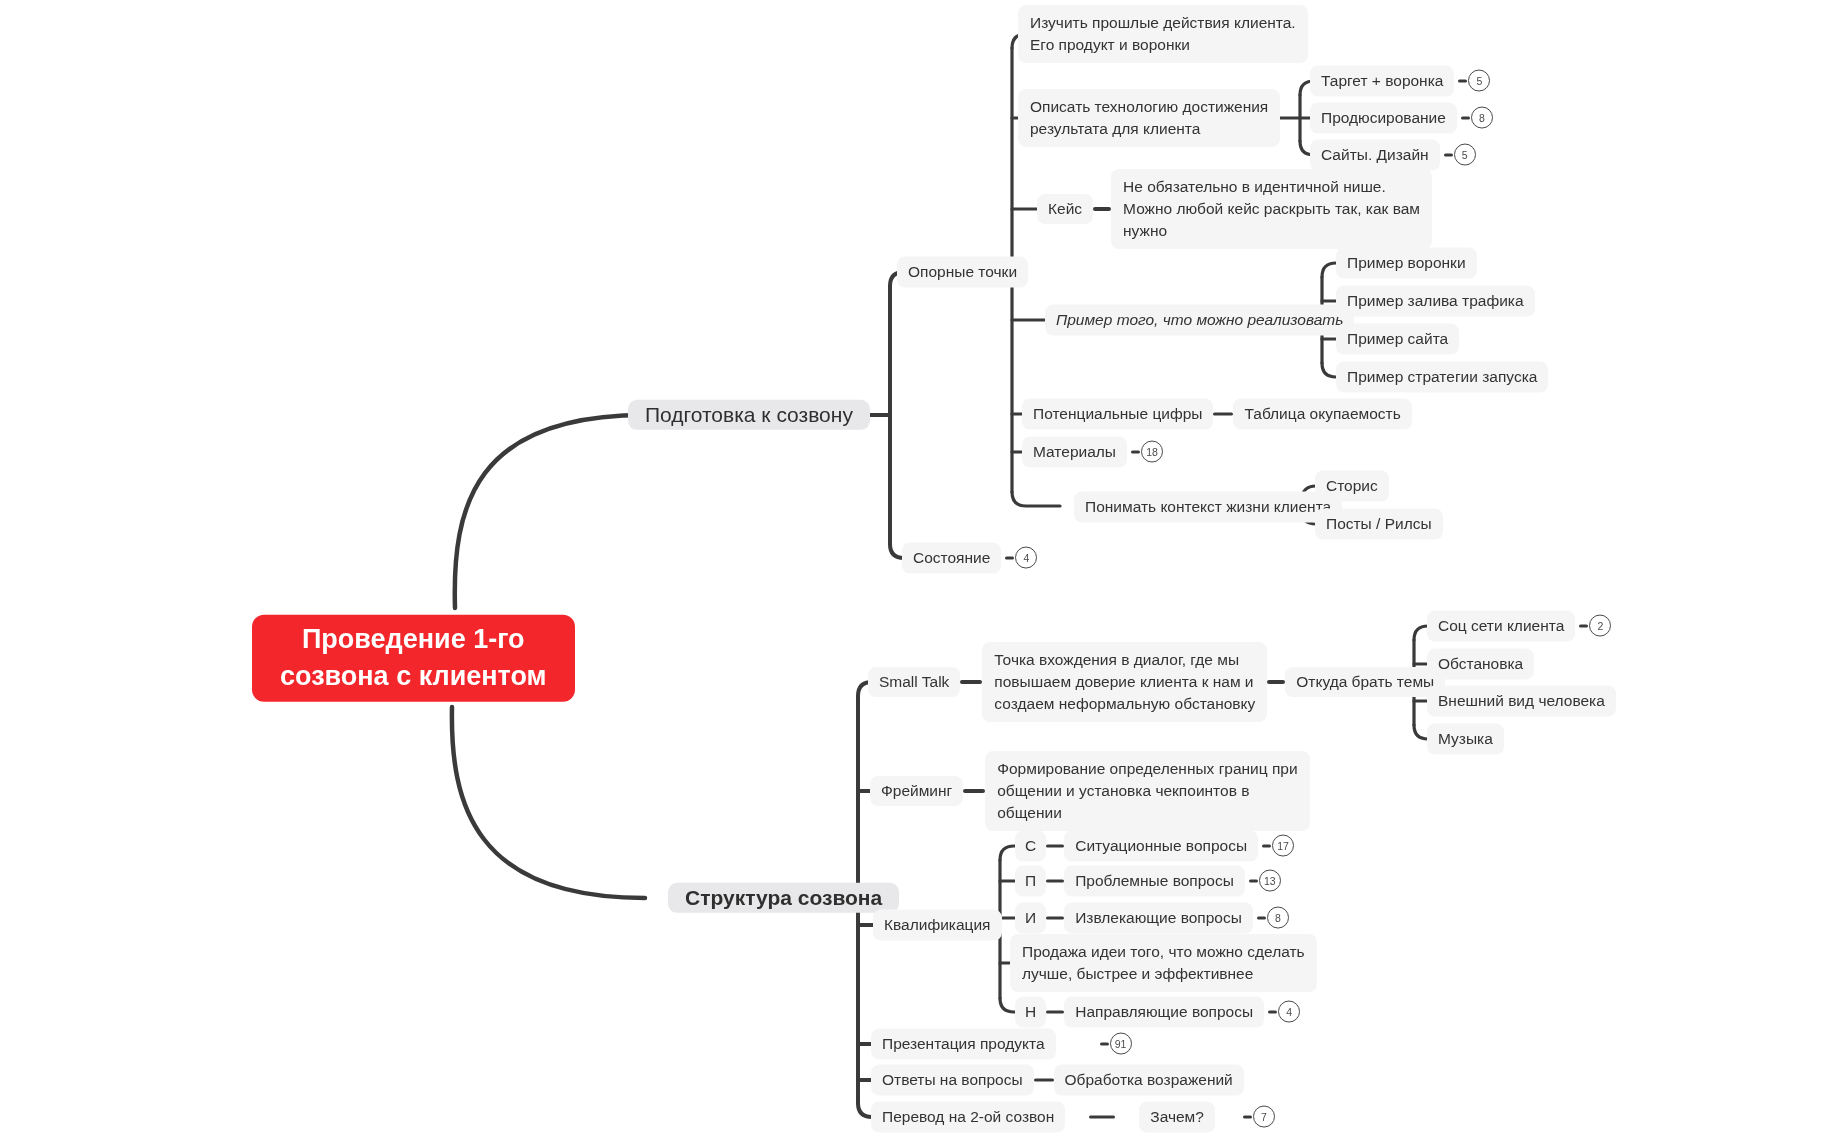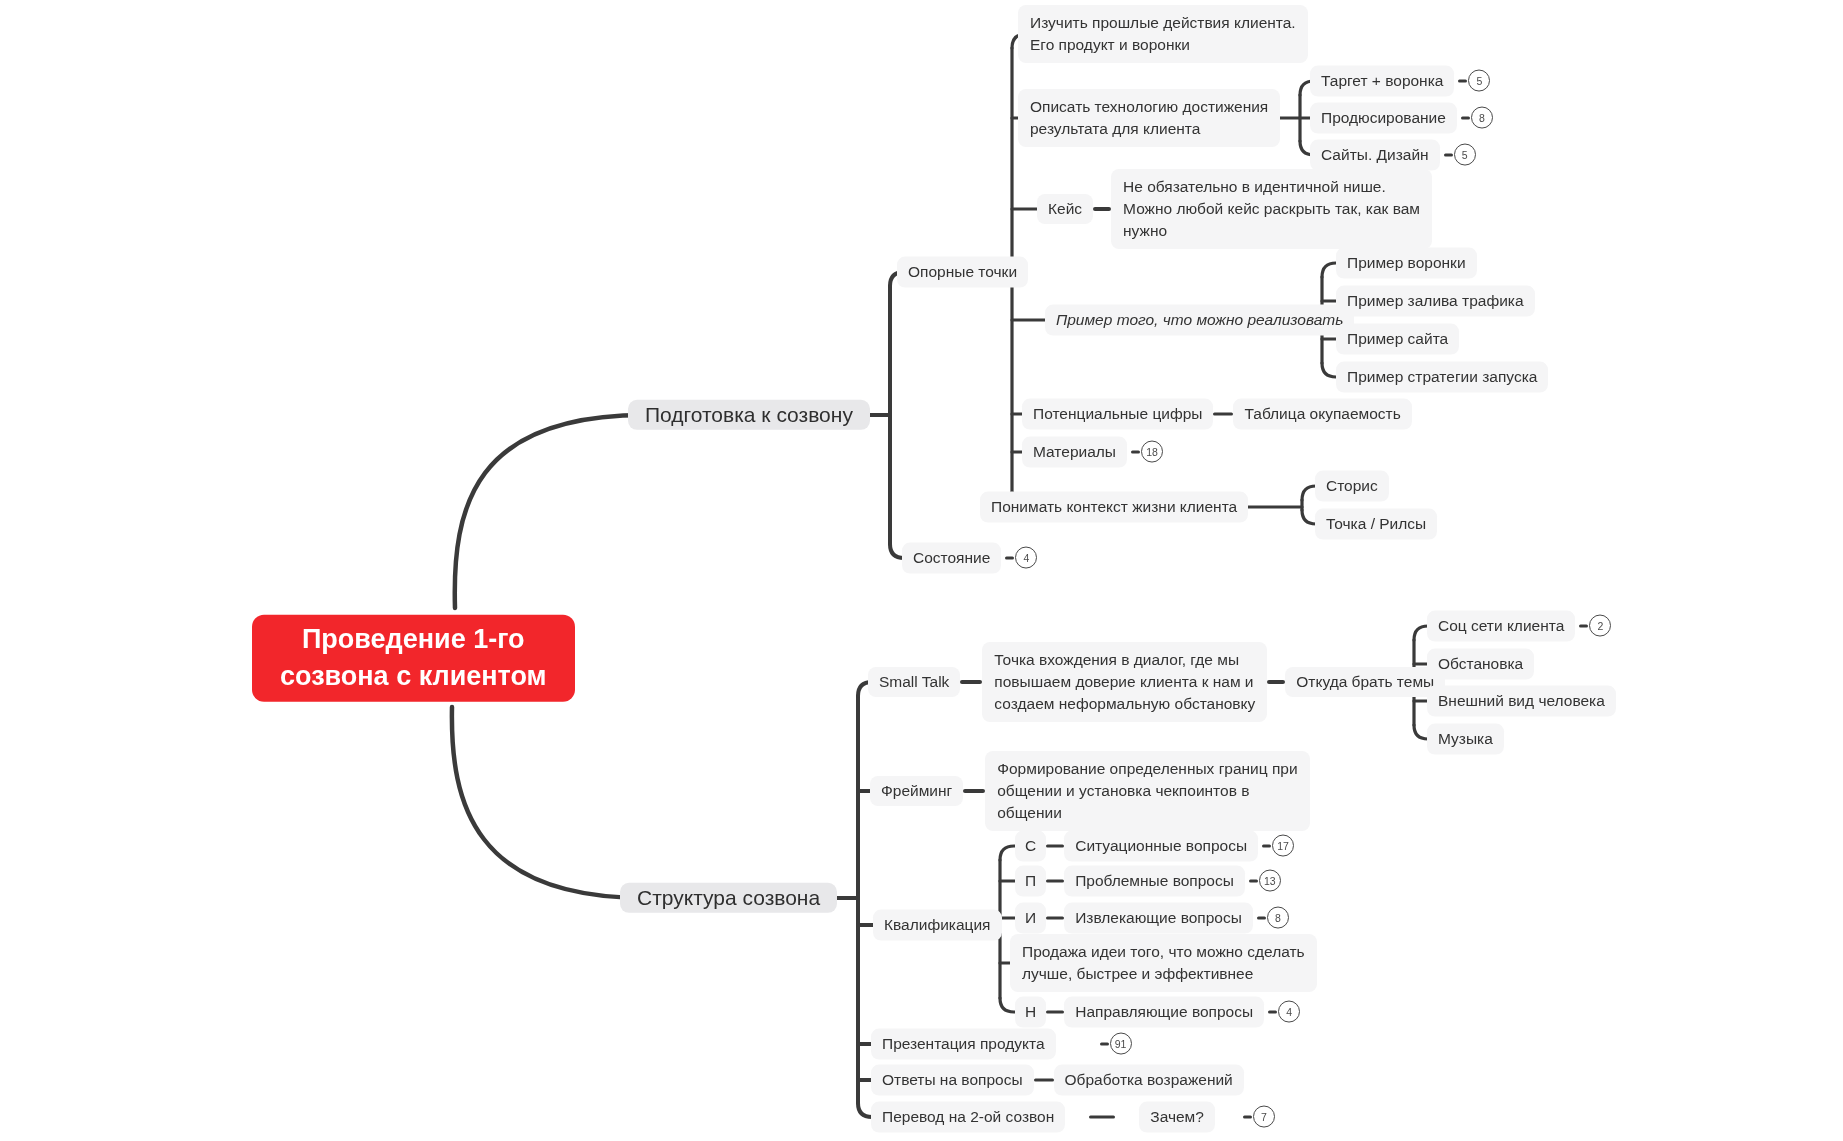--- a/index.html
+++ b/index.html
@@ -187,39 +187,39 @@
   </div>
 
   <div class="row" style="left:1022px;top:452px;">
     <div class="box">Материалы</div>
     <span class="badge">
       <span class="dash"></span>
       <span class="circ">18</span>
     </span>
   </div>
 
-  <div class="row" style="left:980px;top:507px;align-items:flex-end;">
+  <div class="row" style="left:1074px;top:507px;align-items:flex-end;">
     <div class="box">Понимать контекст жизни клиента</div>
   </div>
   <div class="row" style="left:1315px;top:486px;">
     <div class="box">Сторис</div>
   </div>
   <div class="row" style="left:1315px;top:524px;">
-    <div class="box">Точка / Рилсы</div>
+    <div class="box">Посты / Рилсы</div>
   </div>
 
   <div class="row" style="left:902px;top:558px;">
     <div class="box">Состояние</div>
     <span class="badge">
       <span class="dash"></span>
       <span class="circ">4</span>
     </span>
   </div>
 
-  <div class="row" style="left:620px;top:898px;">
+  <div class="row" style="left:668px;top:898px;font-weight:bold;">
     <div class="box section">Структура созвона</div>
   </div>
 
   <div class="row" style="left:868px;top:682px;">
     <div class="box">Small Talk</div>
     <span class="hline w22"></span>
     <div class="box note">Точка вхождения в диалог, где мы
 повышаем доверие клиента к нам и
 создаем неформальную обстановку</div>
     <span class="hline w18"></span>

